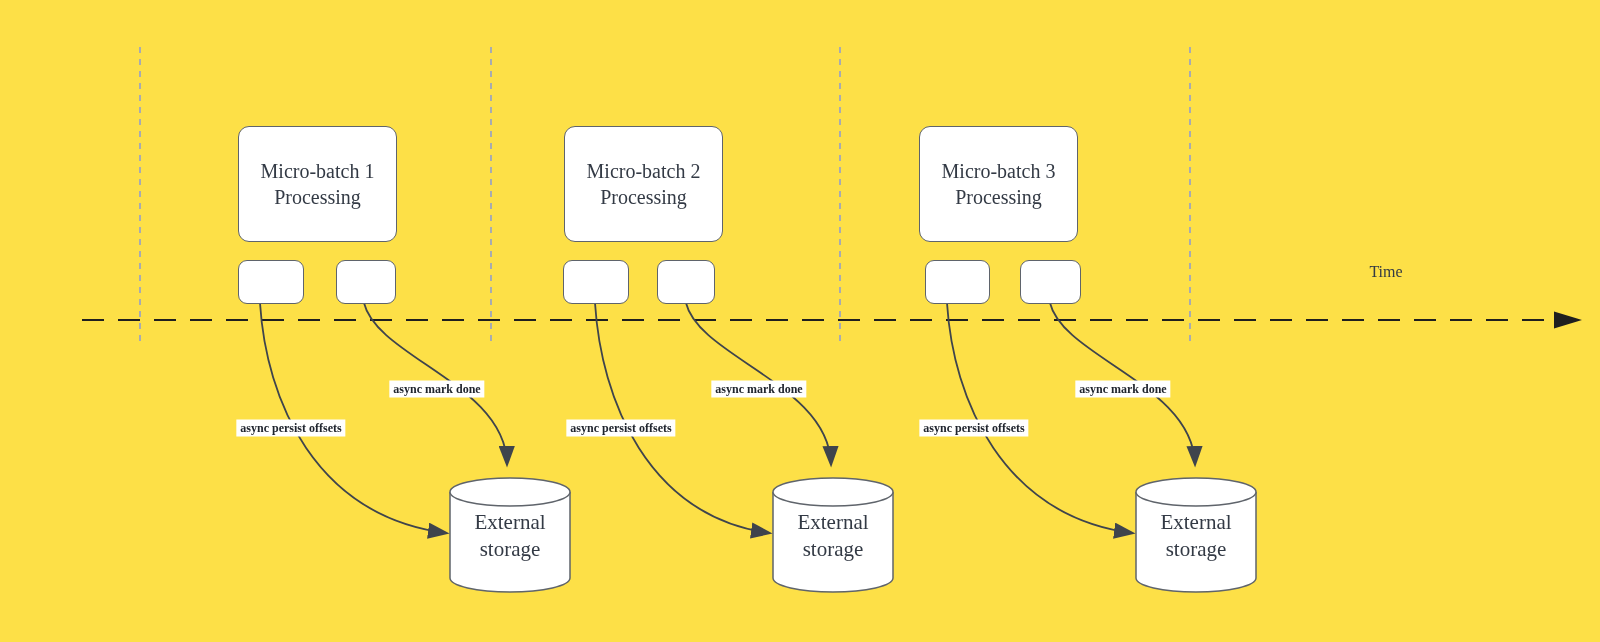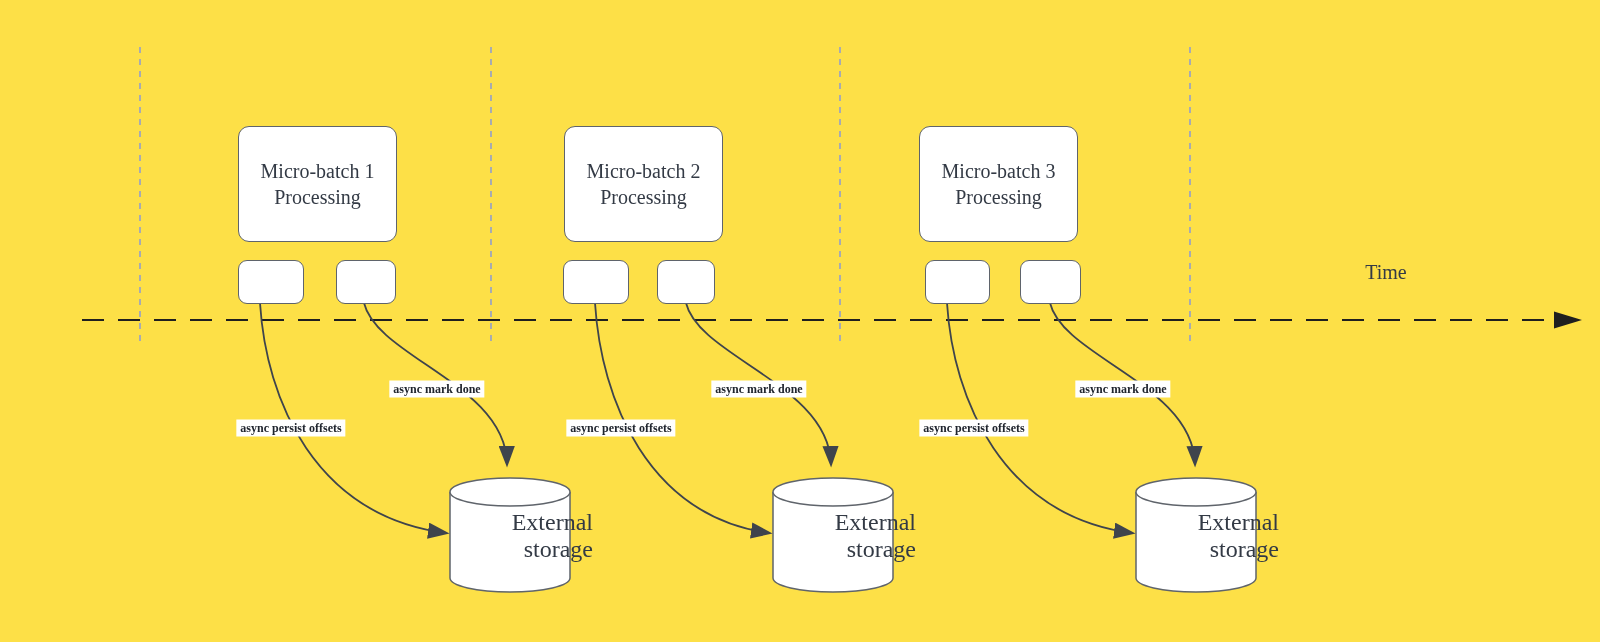--- a/index.html
+++ b/index.html
@@ -63,36 +63,35 @@
   .lbl-d1 { left: 437px;  top: 389px; }
   .lbl-p2 { left: 621px;  top: 428px; }
   .lbl-d2 { left: 759px;  top: 389px; }
   .lbl-p3 { left: 974px;  top: 428px; }
   .lbl-d3 { left: 1123px; top: 389px; }
 
   .storage-text {
     position: absolute;
     width: 120px;
     top: 509px;
-    text-align: right;
-    font-size: 24px;
+    text-align: center;
+    font-size: 21px;
     line-height: 27px;
     color: #333a45;
-    margin-left: 23px;
   }
   .storage-text.c1 { left: 450px; }
   .storage-text.c2 { left: 773px; }
   .storage-text.c3 { left: 1136px; }
 
   .time-label {
     position: absolute;
     left: 1386px;
     top: 272px;
     transform: translate(-50%, -50%);
-    font-size: 20px;
+    font-size: 16px;
     color: #333a45;
   }
 
   .guide    { stroke: #a8abb0; stroke-width: 2; stroke-dasharray: 6 6; }
   .timeline { stroke: #1f1f1f; stroke-width: 2; stroke-dasharray: 22 14; }
   .conn     { stroke: #3f444c; stroke-width: 1.8; fill: none; }
   .cyl      { fill: #ffffff; stroke: #5f646b; stroke-width: 1.5; }
 </style>
 </head>
 <body>

